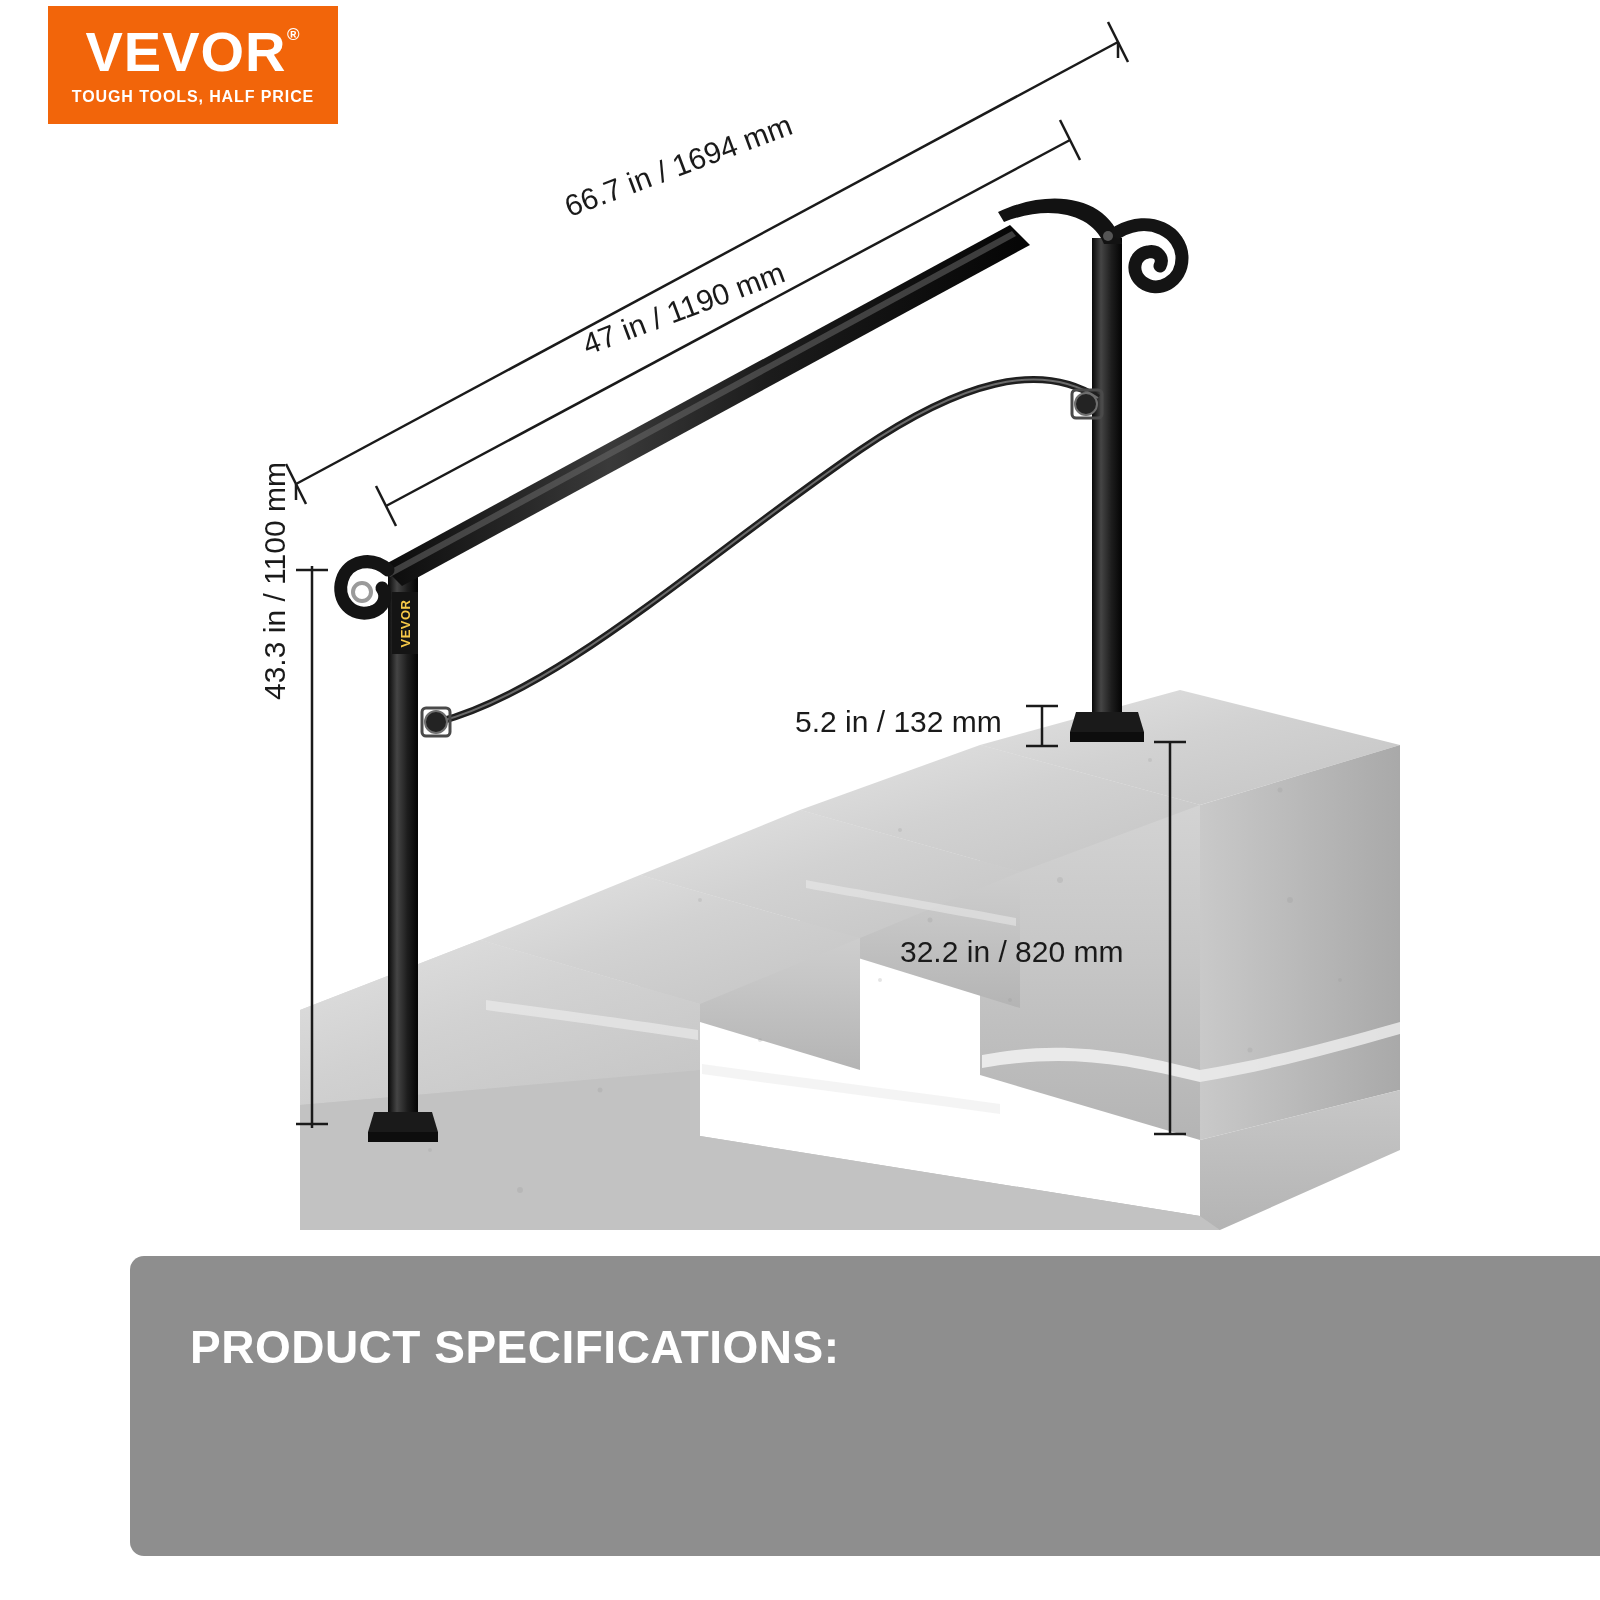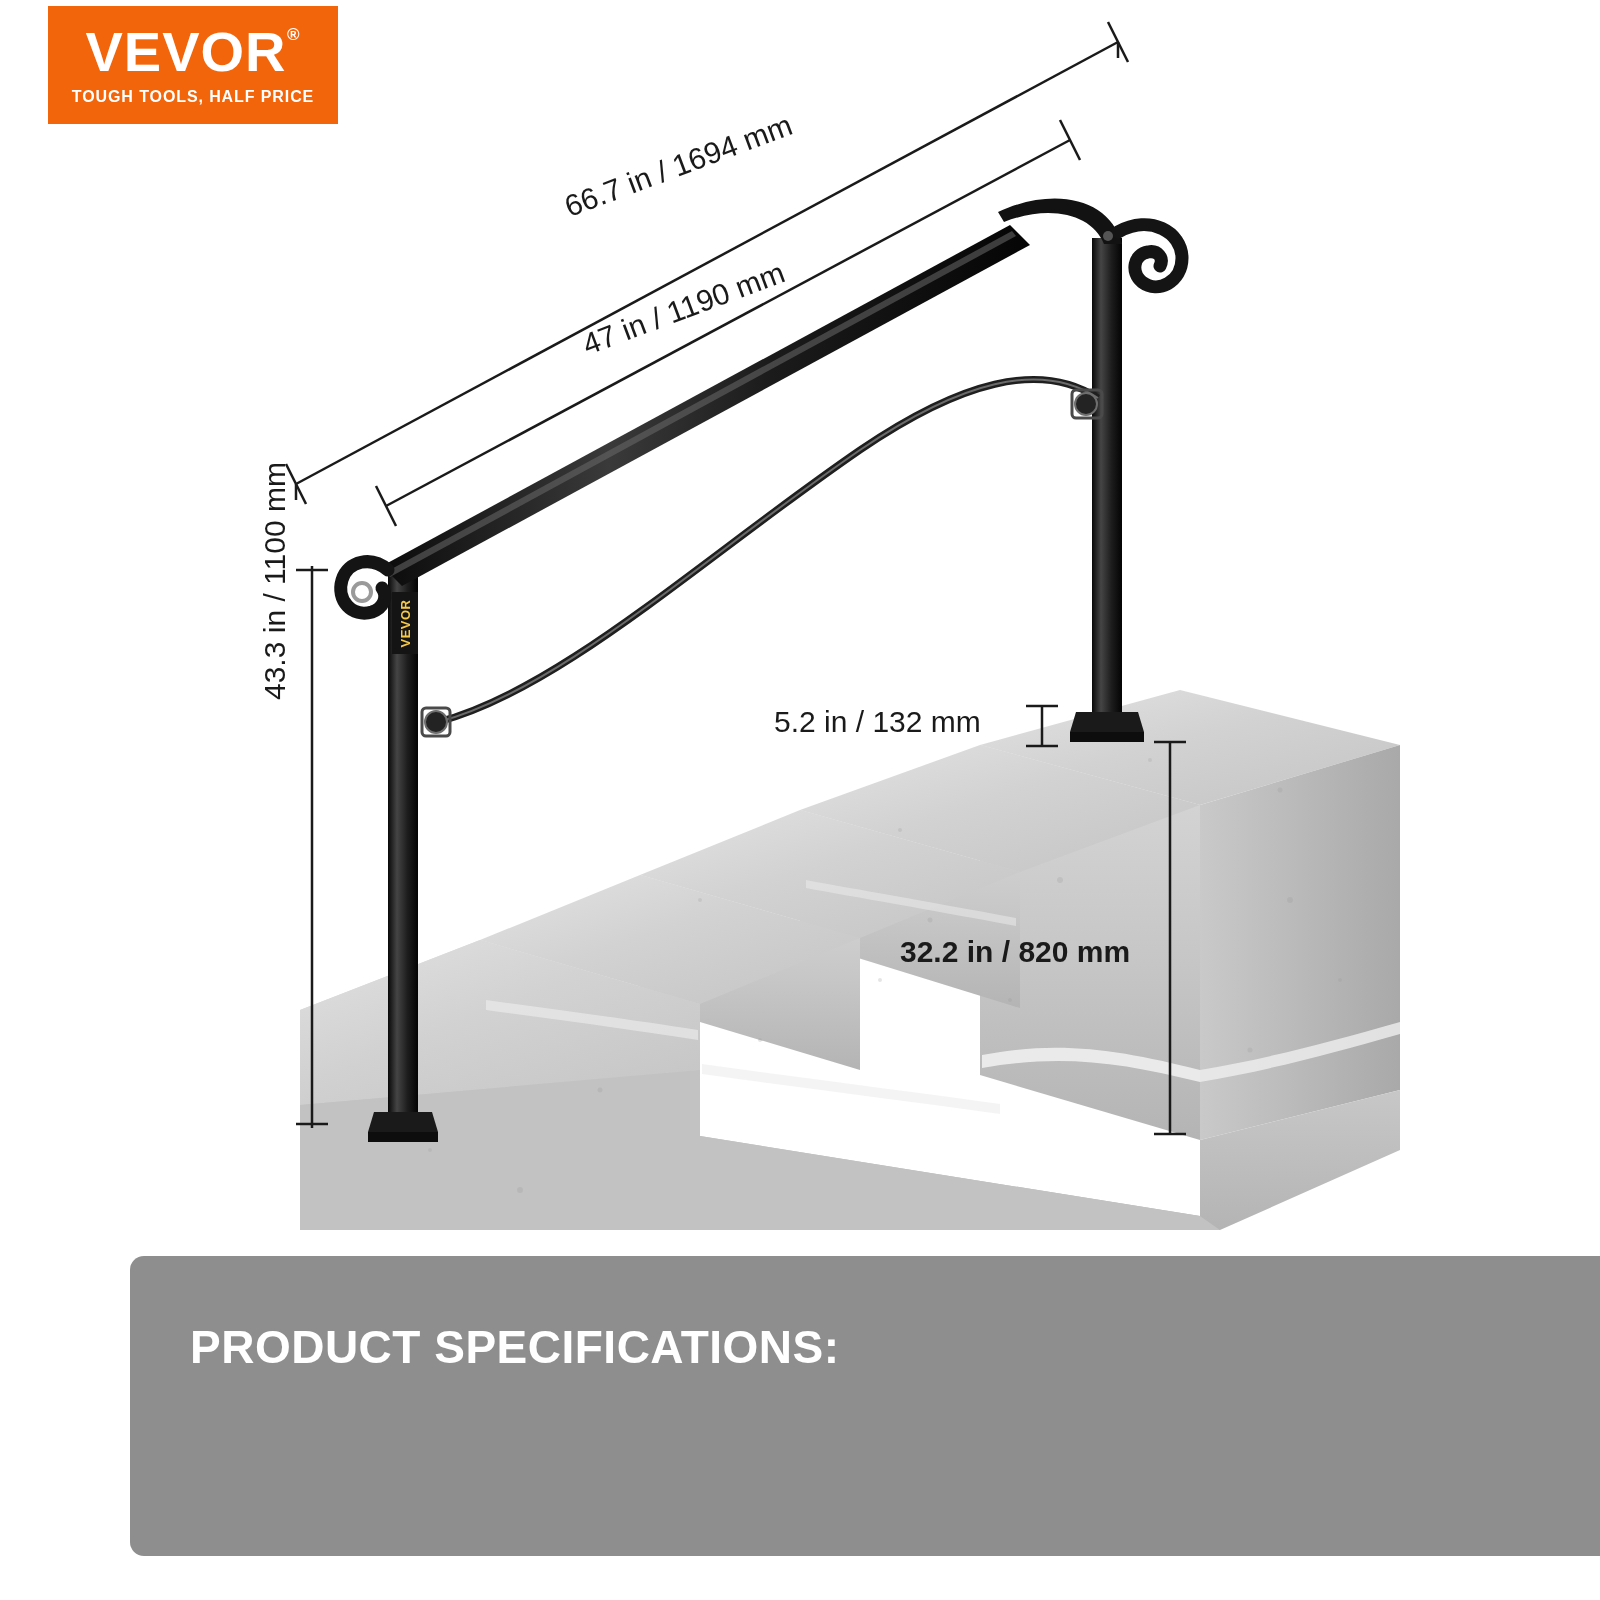--- a/index.html
+++ b/index.html
@@ -84,27 +84,26 @@
     transform: rotate(-20.5deg);
     transform-origin: left top;
   }
   #dim-height-label {
     left: 258px;
     top: 700px;
     transform: rotate(-90deg);
     transform-origin: left top;
   }
   #dim-step-rise-label {
-    left: 774px;
+    left: 795px;
     top: 705px;
   }
   #dim-total-rise-label {
     left: 900px;
     top: 935px;
-    font-weight: bold;
   }
 
   
   #spec-panel {
     position: absolute;
     left: 130px;
     top: 1256px;
     width: 1552px;
     height: 300px;
     background: #8e8e8e;

